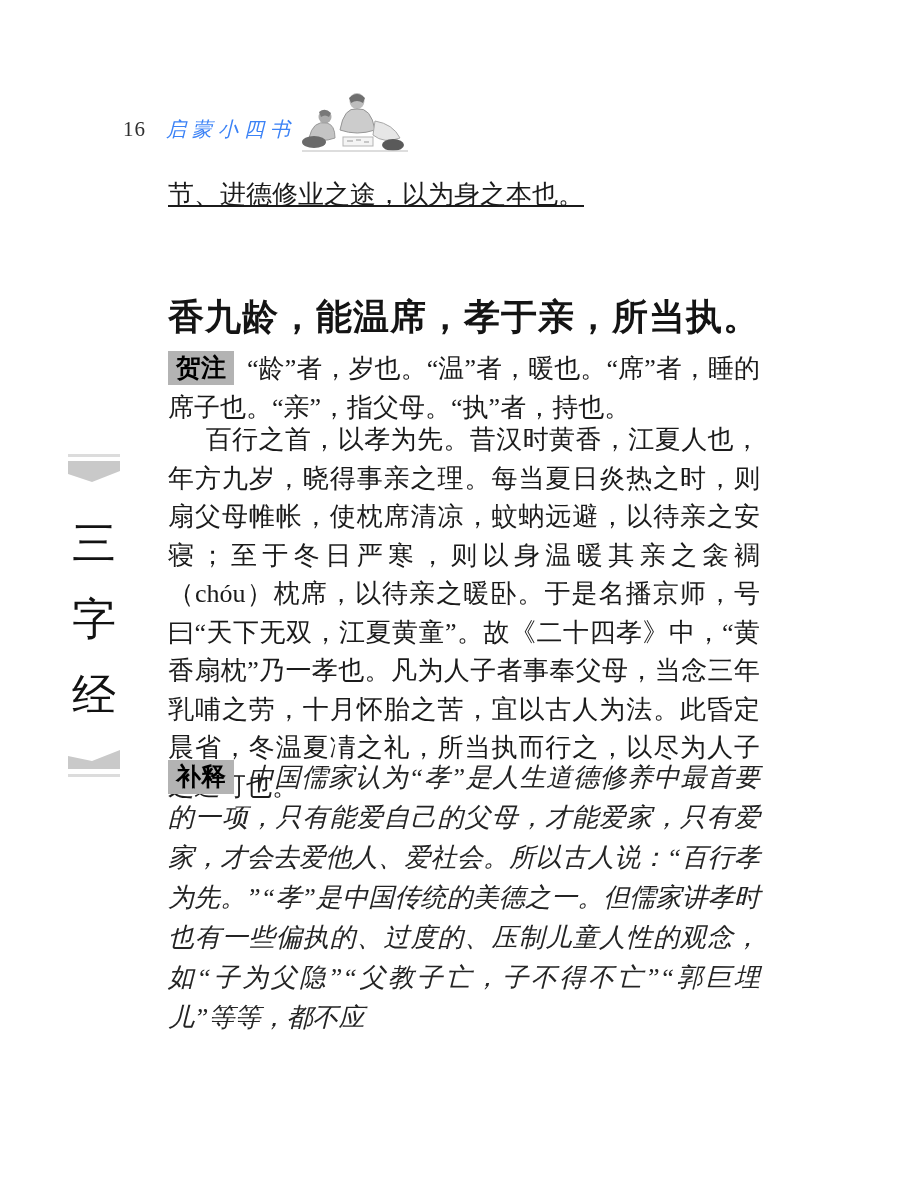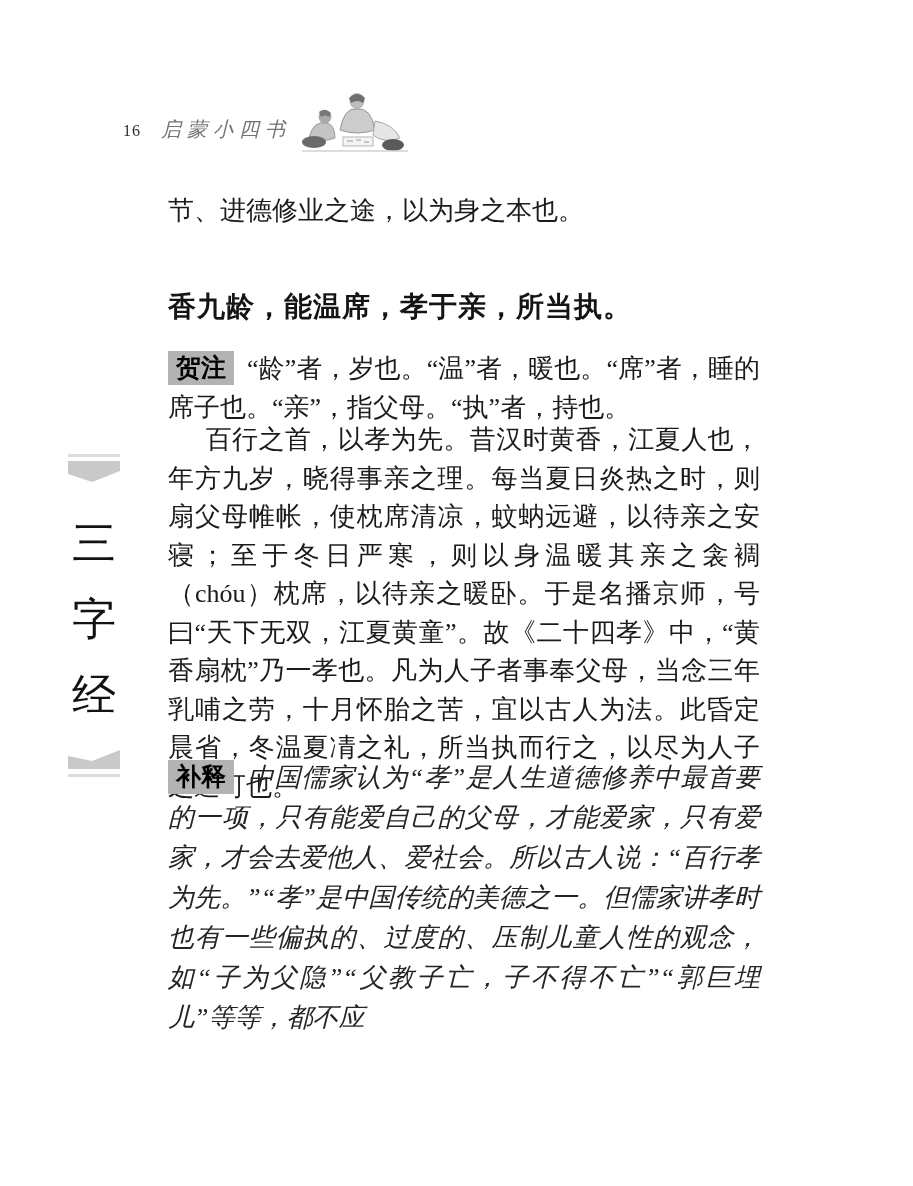--- a/index.html
+++ b/index.html
@@ -10,23 +10,23 @@
     font-family: "Liberation Serif", "DejaVu Serif", serif;
     color: #1b1b1b;
     overflow: hidden;
   }
 
   
   .header {
     position: absolute; top: 116px; left: 123px;
     display: flex; align-items: baseline; gap: 20px;
   }
-  .page-num { font-size: 16px; color: #2e2e2e; letter-spacing: 1px; font-family: Liberation Serif, serif; }
+  .page-num { font-size: 21px; color: #2e2e2e; letter-spacing: 1px; font-family: Liberation Serif, serif; }
   .book-title {
-    font-size: 20px; color: #737373;
+    font-size: 20px; color: #3b82f6;
     letter-spacing: 6px; font-style: italic;
   }
   .illustration { position: absolute; top: 90px; left: 294px; }
 
   
   .sidebar {
     position: absolute; left: 64px; top: 452px; width: 60px;
     text-align: center;
   }
   .sidebar-ribbon { display: block; margin: 0 auto; }
@@ -34,28 +34,28 @@
   .sidebar-char {
     display: block;
     font-size: 44px; line-height: 76px;
     color: #121212; font-weight: 500;
   }
 
   
   .col { position: absolute; left: 168px; width: 592px; }
 
   .intro {
-    top: 192px;
+    top: 176px;
     font-size: 26px; line-height: 38px;
-    text-align: left; white-space: nowrap;
+    text-align: left; white-space: nowrap; text-decoration: underline;
   }
 
   .verse {
     top: 269px;
-    font-size: 28px; font-weight: 600;
+    font-size: 36px; font-weight: 600;
     letter-spacing: 1px; white-space: nowrap;
     color: #141414;
   }
 
   .para {
     font-size: 26px; line-height: 38.5px;
     text-align: justify;
     margin: 0;
   }
 

